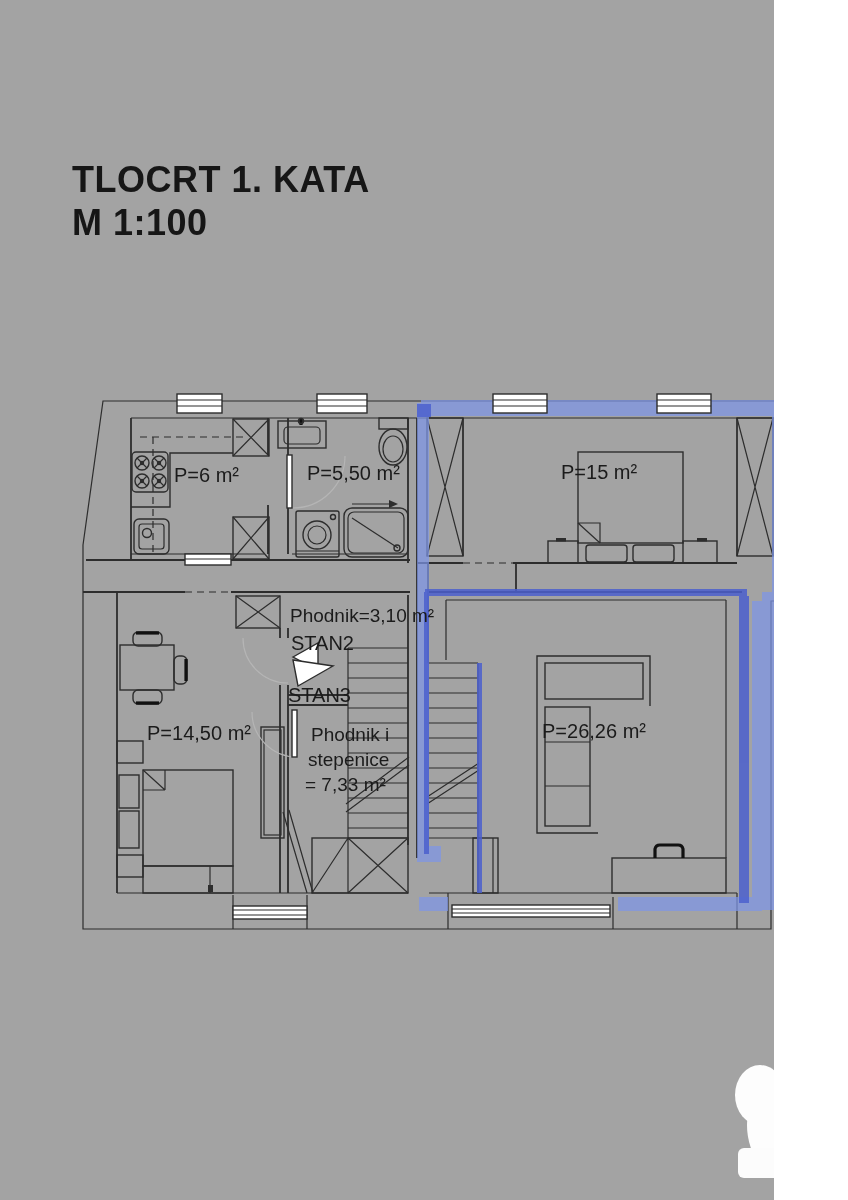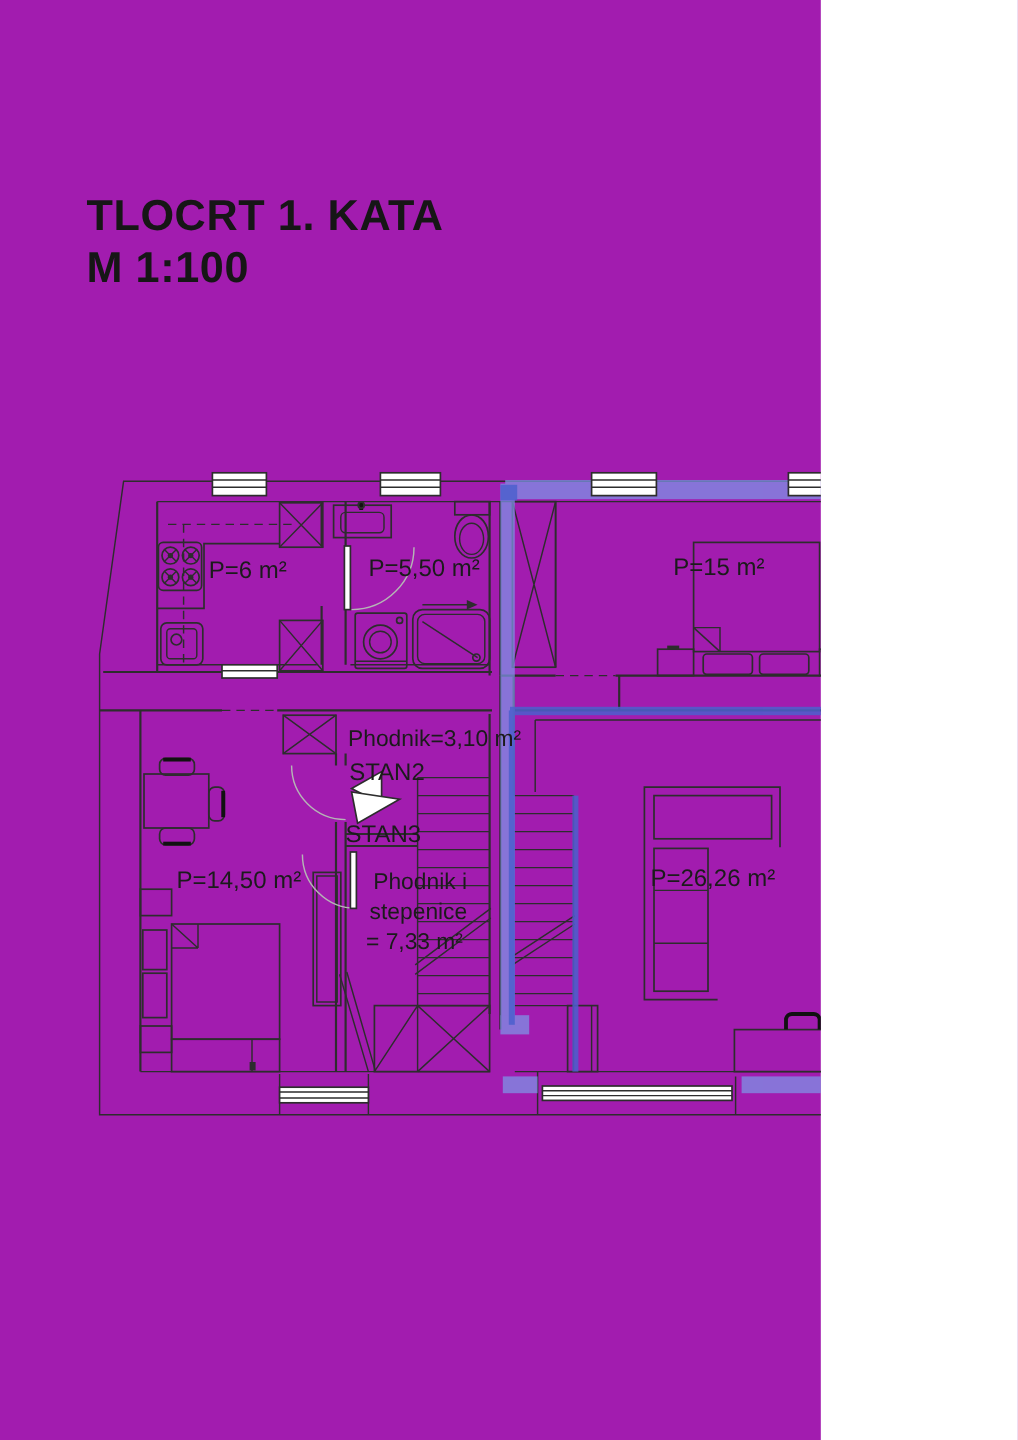--- a/index.html
+++ b/index.html
@@ -1,16 +1,16 @@
 <!DOCTYPE html>
 <html><head>
 <meta charset="utf-8">
 <style>
   html,body{margin:0;padding:0;background:#ffffff;}
-  .page{position:relative;width:684px;height:1200px;background:#a21caf;overflow:hidden;
+  .page{position:relative;width:774px;height:1200px;background:#a3a3a3;overflow:hidden;
         font-family:"Liberation Sans", sans-serif;}
   svg{position:absolute;left:0;top:0;}
   .w  {stroke:#2d2d2d;fill:none;stroke-width:1.8;}
   .t  {stroke:#2d2d2d;fill:none;stroke-width:1.2;}
   .f  {stroke:#2d2d2d;fill:#ffffff;stroke-width:1.4;}
   .fn {stroke:#2d2d2d;fill:none;stroke-width:1.4;}
   .thk{stroke:#111;fill:none;stroke-width:3.2;}
   .dash{stroke:#2d2d2d;fill:none;stroke-width:1.2;stroke-dasharray:7 5;}
   .gray{stroke:#b5b5b5;fill:none;stroke-width:1.2;}
   .lbl {font-size:20px;fill:#1b1b1b;}

